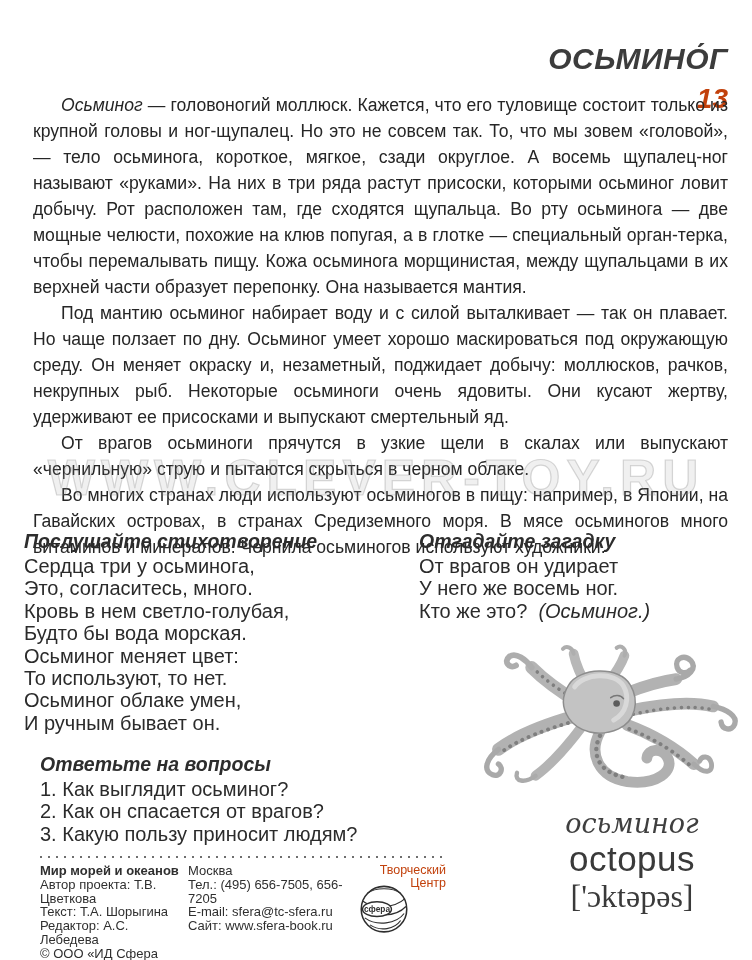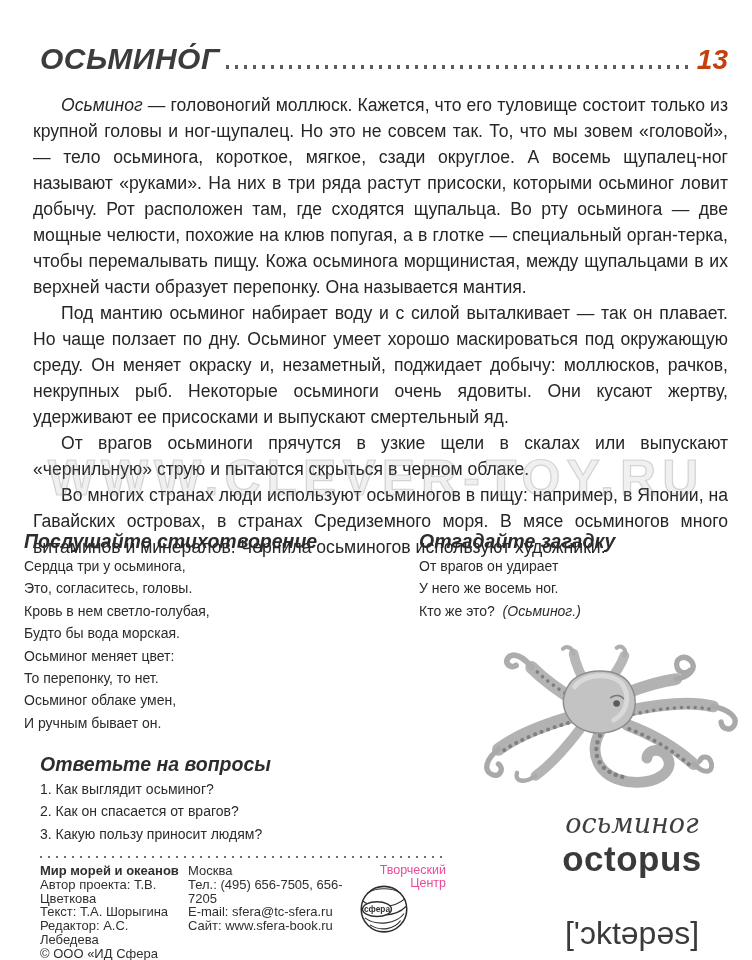--- a/index.html
+++ b/index.html
@@ -1,59 +1,59 @@
 <!DOCTYPE html>
 <html><head>
 <meta charset="utf-8">
 <style>
   html,body{margin:0;padding:0;}
   body{
     width:752px;height:960px;background:#ffffff;position:relative;overflow:hidden;
     font-family:"Liberation Sans", sans-serif;color:#262626;
   }
   
-  .header{position:absolute;top:42px;left:40px;width:688px;display:flex;align-items:flex-end;}
+  .header{position:absolute;top:42px;left:40px;width:688px;display:flex;align-items:flex-end;flex-direction:column;}
   .header .title{font-size:30px;font-weight:bold;font-style:italic;color:#3c3c3c;letter-spacing:.5px;white-space:nowrap;}
   .header .leader{flex:1;height:4px;margin:0 5px 7px 6px;
     background-image:repeating-linear-gradient(90deg,#5d5d5d 0 3px,transparent 3px 9px);}
   .header .pagenum{font-size:28px;font-weight:bold;font-style:italic;color:#c2410c;margin-bottom:0;}
   
   .article{position:absolute;top:92px;left:33px;width:695px;}
   .article p{margin:0;font-size:17.6px;line-height:26px;text-align:justify;text-indent:28px;color:#262626;}
   .lead-italic{font-style:italic;}
   
   .watermark{position:absolute;top:449px;left:0;width:752px;text-align:center;
     font-size:50px;font-weight:bold;letter-spacing:6px;white-space:nowrap;
     color:rgba(150,150,150,0.14);-webkit-text-stroke:1.2px rgba(130,130,130,0.30);
     pointer-events:none;z-index:5;}
   
   .sec-heading{font-size:19.5px;font-weight:bold;font-style:italic;color:#2d2d2d;margin:0 0 2px 0;}
   .poem{position:absolute;top:530px;left:24px;width:350px;}
-  .poem .line,.riddle .line,.questions .line{font-size:14px;line-height:22.4px;color:#2b2b2b;}
+  .poem .line,.riddle .line,.questions .line{font-size:20px;line-height:22.4px;color:#2b2b2b;}
   .riddle{position:absolute;top:530px;left:419px;width:330px;}
   .riddle .answer{font-style:italic;}
   .questions{position:absolute;top:753px;left:40px;width:390px;}
   
   .octo{position:absolute;top:642px;left:452px;width:296px;height:166px;}
   
   .vocab{position:absolute;top:808px;left:518px;width:228px;text-align:center;}
   .vocab .cursive{font-family:"DejaVu Serif", serif;font-style:italic;font-size:27px;color:#3f3f3f;line-height:32px;}
-  .vocab .word{font-size:35px;font-weight:bold;color:#3a3a3a;line-height:38px;letter-spacing:.5px;}
-  .vocab .phon{font-family:Liberation Sans, sans-serif;font-size:32px;color:#3a3a3a;line-height:36px;margin-top:37px;}
+  .vocab .word{font-size:35px;font-weight:normal;color:#3a3a3a;line-height:38px;letter-spacing:.5px;}
+  .vocab .phon{font-family:Liberation Serif, serif;font-size:32px;color:#3a3a3a;line-height:36px;}
   
   .footer{position:absolute;top:856px;left:40px;width:406px;}
   .footer .dotline{height:2px;margin-bottom:6px;
     background-image:repeating-linear-gradient(90deg,#6e6e6e 0 2px,transparent 2px 8px);}
   .footer .cols{display:flex;}
   .fcol{font-size:13px;line-height:13.8px;color:#2f2f2f;}
   .fcol.c1{width:148px;}
   .fcol.c2{width:168px;}
   .fcol .ftitle{font-weight:bold;}
   .logo{position:relative;width:90px;height:76px;}
-  .logo .ltext{position:absolute;top:0;right:0;text-align:right;font-size:12.5px;line-height:13px;color:#ec4899;}
+  .logo .ltext{position:absolute;top:0;right:0;text-align:right;font-size:12.5px;line-height:13px;color:#c2410c;}
   .logo svg{position:absolute;left:0;bottom:2px;}
 </style>
 </head>
 <body>
 
 <div class="header">
   <span class="title">ОСЬМИНО́Г</span>
   <span class="leader"></span>
   <span class="pagenum">13</span>
 </div>
@@ -63,25 +63,25 @@
   <p>Под мантию осьминог набирает воду и с силой выталкивает — так он плавает. Но чаще ползает по дну. Осьминог умеет хорошо маскироваться под окружающую среду. Он меняет окраску и, незаметный, поджидает добычу: моллюсков, рачков, некрупных рыб. Некоторые осьминоги очень ядовиты. Они кусают жертву, удерживают ее присосками и выпускают смертельный яд.</p>
   <p>От врагов осьминоги прячутся в узкие щели в скалах или выпускают «чернильную» струю и пытаются скрыться в черном облаке.</p>
   <p>Во многих странах люди используют осьминогов в пищу: например, в Японии, на Гавайских островах, в странах Средиземного моря. В мясе осьминогов много витаминов и минералов. Чернила осьминогов используют художники.</p>
 </div>
 
 <div class="watermark">WWW.CLEVER-TOY.RU</div>
 
 <div class="poem">
   <div class="sec-heading">Послушайте стихотворение</div>
   <div class="line">Сердца три у осьминога,</div>
-  <div class="line">Это, согласитесь, головы.</div>
+  <div class="line">Это, согласитесь, много.</div>
   <div class="line">Кровь в нем светло-голубая,</div>
   <div class="line">Будто бы вода морская.</div>
   <div class="line">Осьминог меняет цвет:</div>
-  <div class="line">То перепонку, то нет.</div>
+  <div class="line">То используют, то нет.</div>
   <div class="line">Осьминог облаке умен,</div>
   <div class="line">И ручным бывает он.</div>
 </div>
 
 <div class="riddle">
   <div class="sec-heading">Отгадайте загадку</div>
   <div class="line">От врагов он удирает</div>
   <div class="line">У него же восемь ног.</div>
   <div class="line"><span>Кто же это?</span>&nbsp;&nbsp;<span class="answer">(Осьминог.)</span></div>
 </div>

